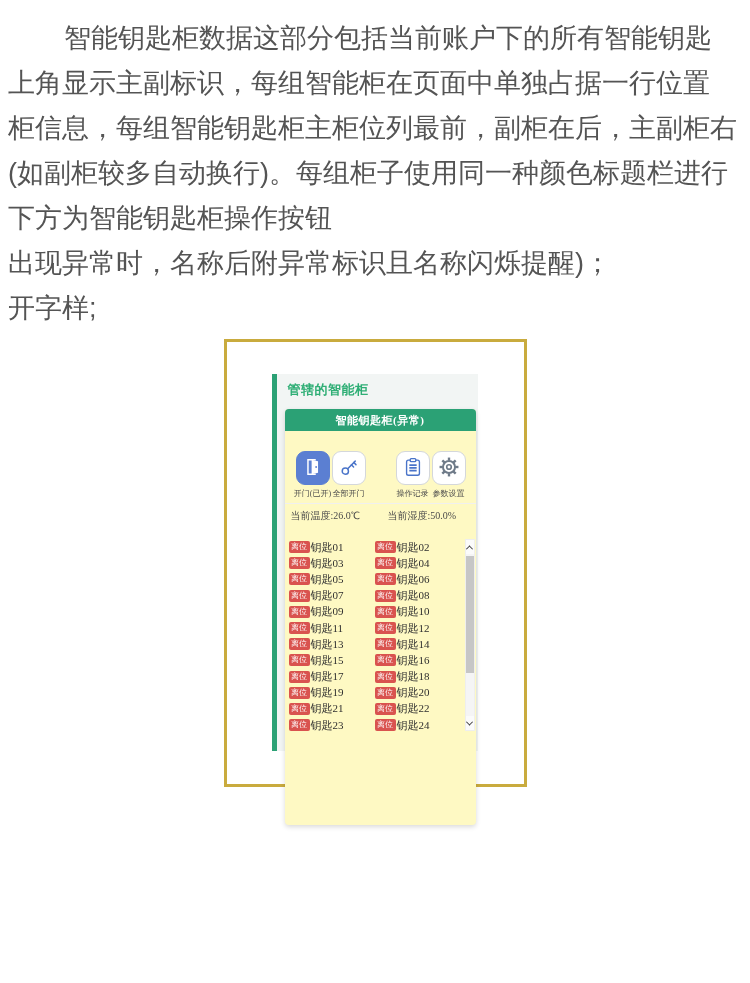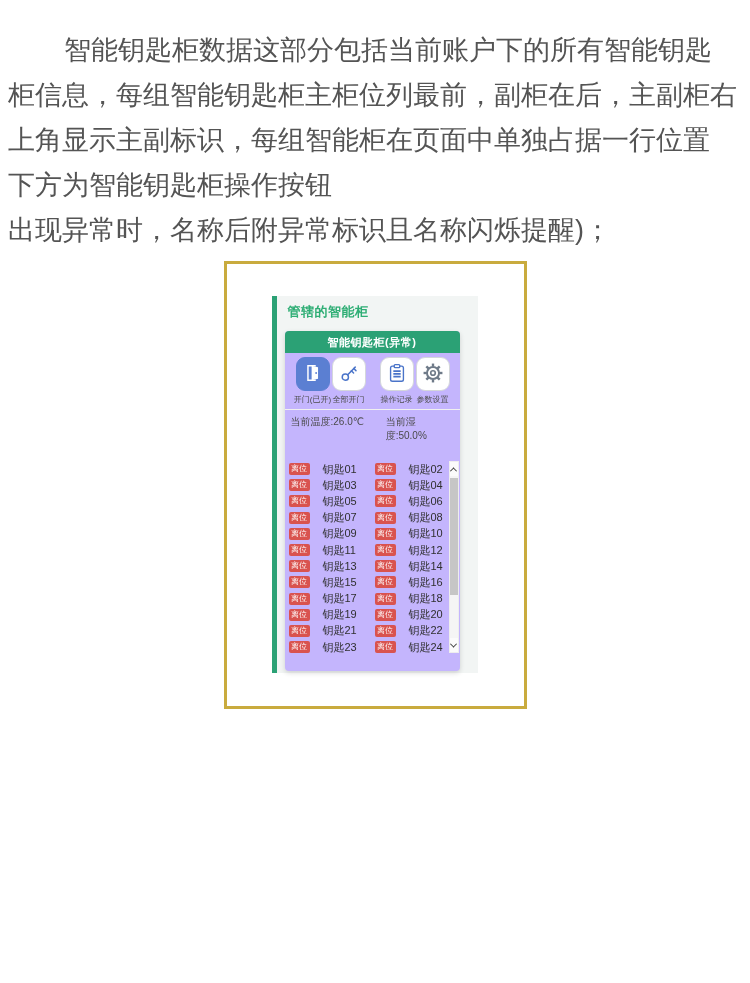--- a/index.html
+++ b/index.html
@@ -2,47 +2,48 @@
 <html><head>
 <meta charset="utf-8">
 <style>
   * { margin:0; padding:0; box-sizing:border-box; }
   html,body { width:750px; height:983px; background:#ffffff; overflow:hidden; }
   body { font-family:"Liberation Sans","DejaVu Sans",sans-serif; }
 
   
   .doc-text { padding:16px 6px 0 8px; color:#545454; font-size:27px; line-height:45px; }
   .doc-line { white-space:nowrap; }
-  .doc-line.indent { padding-left:56px;margin-top:12px; }
+  .doc-line.indent { padding-left:56px; }
 
   
   .figure-frame {
     width:303px; height:448px; margin:8px auto 0 auto;
     border:3px solid #c9ab3e; background:#ffffff; position:relative;
   }
   .shot-panel {
     position:absolute; left:45px; top:32px; width:206px; height:377px;
     background:#f2f5f4;
+    font-family:Liberation Serif, serif;
   }
   .stripe { position:absolute; left:0; top:0; width:5px; height:100%; background:#2ba175; }
   .section-title {
     position:absolute; left:16px; top:7px; font-size:13px; font-weight:bold;
     color:#2fae75; letter-spacing:0.5px;
   }
   
   .card {
-    position:absolute; left:13px; top:35px; right:18px; height:340px;
-    background:#c4b5fd; border-radius:4px; box-shadow:0 2px 5px rgba(0,0,0,0.15);
+    position:absolute; left:13px; top:35px; right:2px; height:416px;
+    background:#fef9c3; border-radius:4px; box-shadow:0 2px 5px rgba(0,0,0,0.15);
   }
   .card-header {
     height:22px; line-height:22px; background:#2ba175; border-radius:4px 4px 0 0;
     color:#ffffff; font-size:11px; font-weight:bold; text-align:center; letter-spacing:0.5px;
   }
   .btn-row {
-    display:flex; align-items:flex-start; padding:4px 8px 4px 11px;
+    display:flex; align-items:flex-start; padding:20px 8px 4px 11px;
     border-bottom:1px solid #f0f0f0;
   }
   .btn-col { display:flex; flex-direction:column; align-items:center; width:34px; margin-right:2px; }
   .btn-col.push { margin-left:auto; }
   .icon-btn {
     width:34px; height:34px; border-radius:9px; border:1px solid #d4d7db; background:#ffffff;
     display:flex; align-items:center; justify-content:center; cursor:pointer; padding:0;
   }
   .icon-btn.active { background:#5b7fd2; border-color:#5b7fd2; }
   .btn-label { margin-top:3px; font-size:8px; color:#4c4c4c; white-space:nowrap; }
@@ -50,21 +51,21 @@
   .env-row .temp { width:97px; }
 
   
   .key-grid {
     position:absolute; left:4px; right:16px; top:130px;
     display:grid; grid-template-columns:86px 1fr; grid-auto-rows:16.2px; align-items:center;
   }
   .key-item { display:flex; align-items:center; }
   .badge {
     background:#d9534f; color:#ffffff; font-size:8px; line-height:1;
-    padding:2px 2.5px; border-radius:2px; margin-right:13px; white-space:nowrap;
+    padding:2px 2.5px; border-radius:2px; margin-right:1px; white-space:nowrap;
   }
   .key-name { font-size:11px; color:#2f2f2f; white-space:nowrap; }
 
   
   .scrollbar {
     position:absolute; right:1px; top:130px; width:10px; height:192px;
     display:flex; flex-direction:column; align-items:center; background:#fbfbfb;
     border:1px solid #eeeeee;
   }
   .sb-arrow { height:14px; display:flex; align-items:center; justify-content:center; width:100%; cursor:pointer; }
@@ -72,24 +73,26 @@
   .chev.up { transform:rotate(-45deg) translate(-1px,1px); }
   .chev.down { transform:rotate(135deg) translate(-1px,1px); }
   .sb-track { flex:1; width:8px; position:relative; background:#f5f5f5; }
   .sb-thumb { position:absolute; left:0; top:2px; width:8px; height:117px; background:#c6c6c6; cursor:grab; }
 </style>
 </head>
 <body>
 
 <div class="doc-text">
   <div class="doc-line indent">智能钥匙柜数据这部分包括当前账户下的所有智能钥匙</div>
+  <div class="doc-line">上角显示主副标识，每组智能柜在页面中单独占据一行位置</div>
   <div class="doc-line">柜信息，每组智能钥匙柜主柜位列最前，副柜在后，主副柜右</div>
-  <div class="doc-line">上角显示主副标识，每组智能柜在页面中单独占据一行位置</div>
+  <div class="doc-line">(如副柜较多自动换行)。每组柜子使用同一种颜色标题栏进行</div>
   <div class="doc-line">下方为智能钥匙柜操作按钮</div>
   <div class="doc-line">出现异常时，名称后附异常标识且名称闪烁提醒)；</div>
+  <div class="doc-line">开字样;</div>
 </div>
 
 <div class="figure-frame">
   <div class="shot-panel">
     <div class="stripe"></div>
     <div class="section-title">管辖的智能柜</div>
 
     <div class="card">
       <div class="card-header">智能钥匙柜(异常)</div>
 

